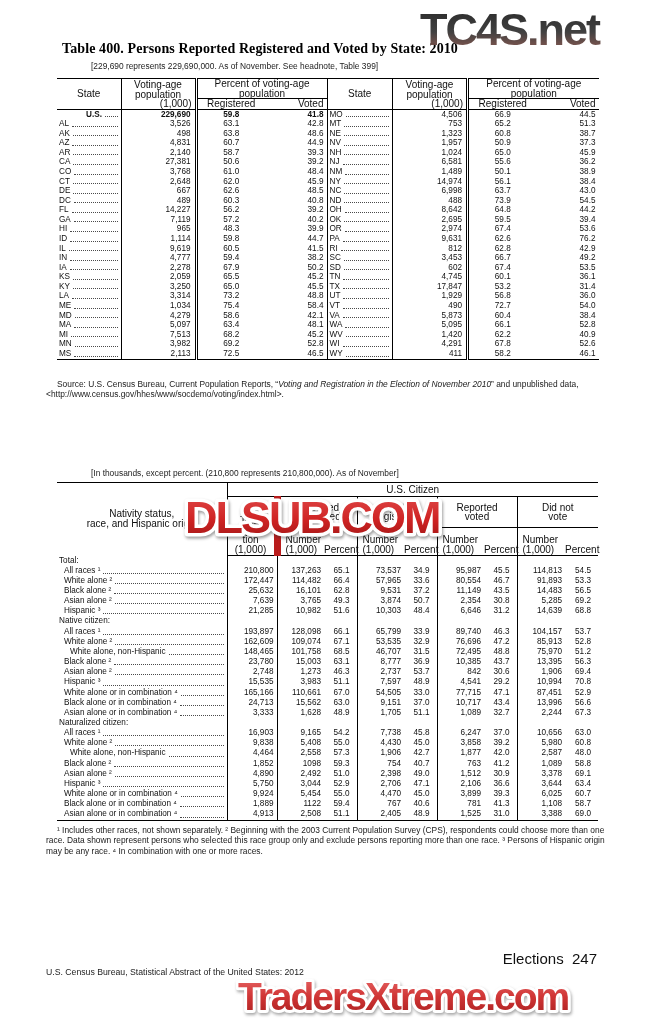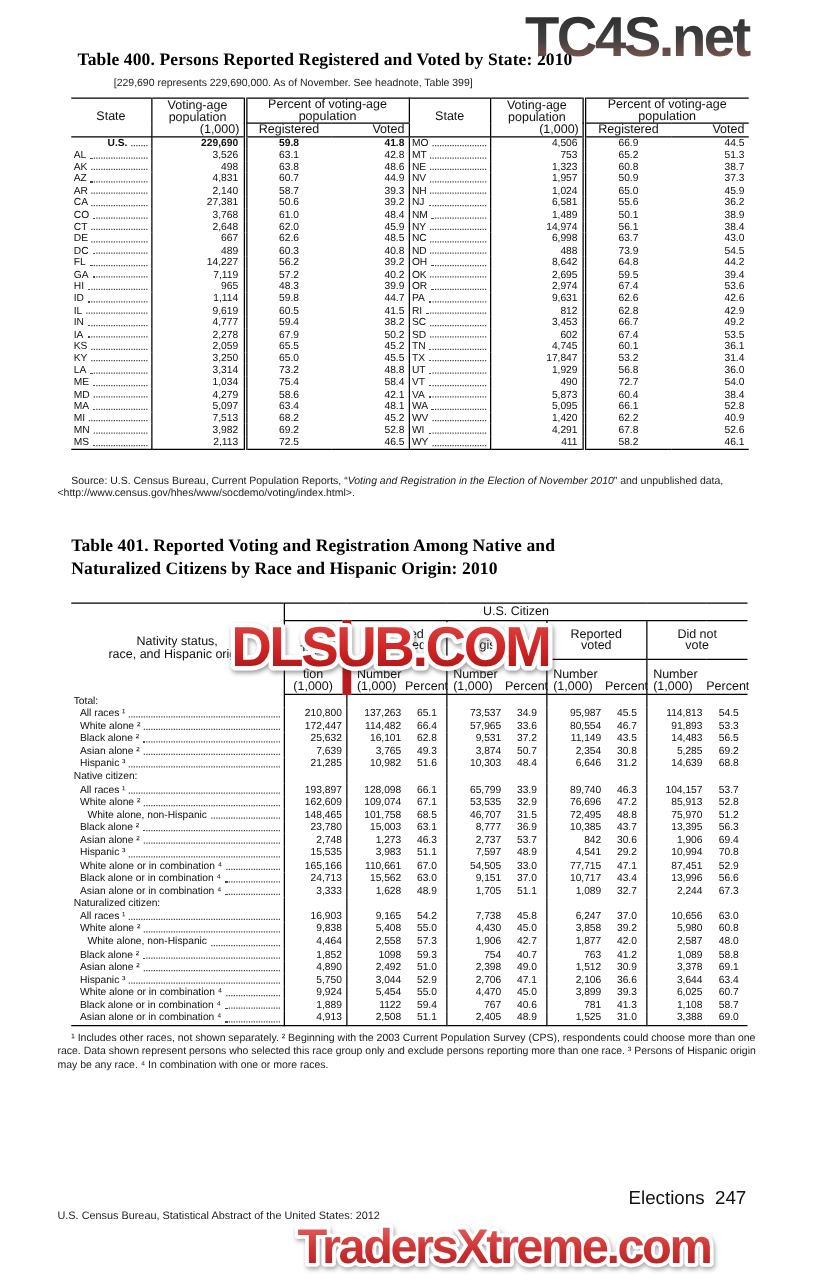--- a/index.html
+++ b/index.html
@@ -619,21 +619,21 @@
 
   <tr>
     <td class="st">
               <div class="strow">
                 <span class="slbl">PA</span>
                 <i class="leader"></i>
               </div>
             </td>
     <td class="pop">9,631</td>
     <td class="reg">62.6</td>
-    <td class="vot">42.6</td>
+    <td class="vot">76.2</td>
   </tr>
 
   <tr>
     <td class="st">
               <div class="strow">
                 <span class="slbl">RI</span>
                 <i class="leader"></i>
               </div>
             </td>
     <td class="pop">812</td>
@@ -773,24 +773,21 @@
     <td class="vot">46.1</td>
   </tr>
 </tbody>
     </table>
   </div>
 
   <div id="t400-source" class="abs srcnote">
     <p><span>Source: U.S. Census Bureau, Current Population Reports, “</span><i>Voting and Registration in the Election of November 2010</i><span>” and unpublished data, &lt;http://www.census.gov/hhes/www/socdemo/voting/index.html&gt;.</span></p>
   </div>
 
-  <h1 id="t401-title" class="abs tbl-title">
-    <span>Table 401. Reported Voting and Registration Among Native and</span><br>
-    <span>Naturalized Citizens by Race and Hispanic Origin: 2010</span>
-  </h1>
+  <div id="t401-note" class="abs headnote">[In thousands, except percent. (210,800 represents 210,800,000). As of November]</div>
 
   <table id="t401" class="abs data">
     <colgroup>
       <col style="width:170px">
         <col style="width:50px">
       <col style="width:47px">
         <col style="width:33px">
       <col style="width:47px">
         <col style="width:33px">
       <col style="width:47px">

